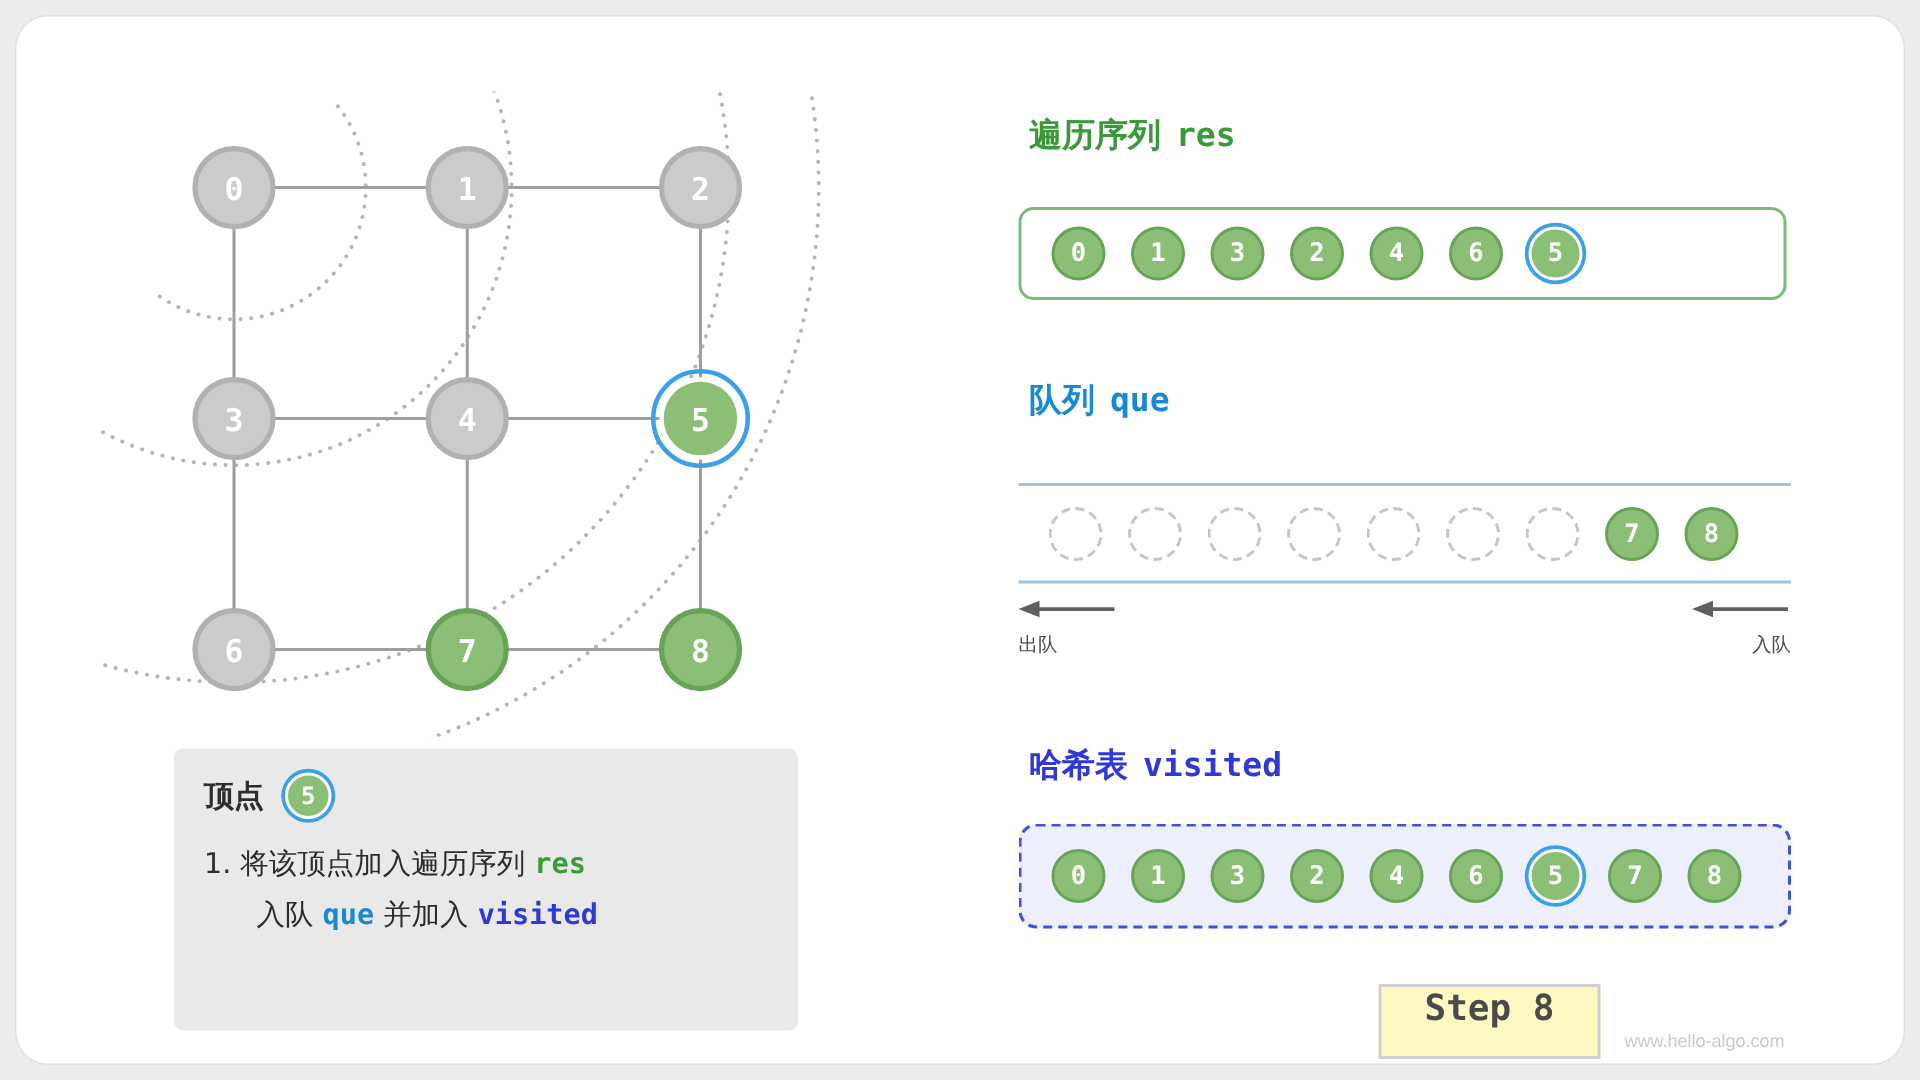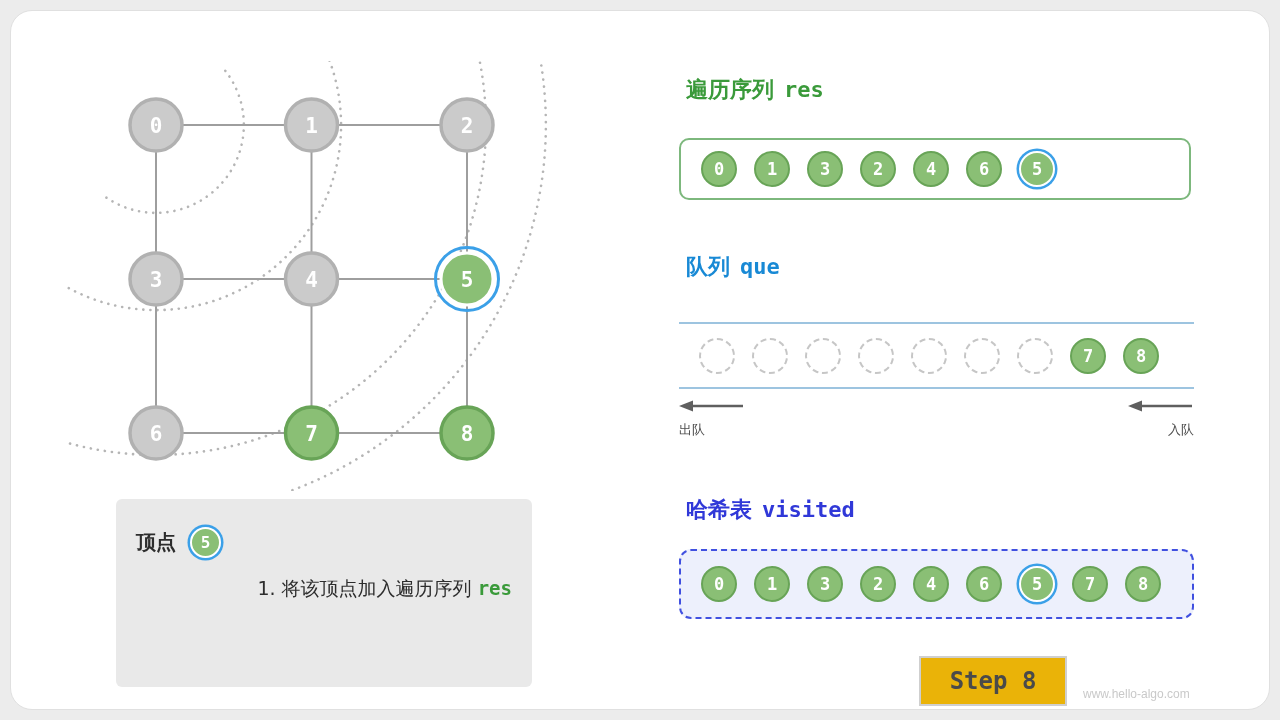--- a/index.html
+++ b/index.html
@@ -19,23 +19,22 @@
     border-radius:22px;
   }
 
   .graph-svg { position:absolute; left:55px; top:50px; }
 
   
   .info-box {
     position:absolute; left:105px; top:488px; width:416px; height:188px;
     background: var(--info-box-bg, #e9e9e9);
     border-radius:6px;
-    padding:24px 20px;
+    padding:12px 20px;
     color:#2d2d2d;
-    text-align:right;
   }
   .info-title {
     font-size:20px; font-weight:bold;
     display:flex; align-items:center; gap:10px;
     margin-bottom:10px; height:38px;
   }
   .inline-node {
     width:31px; height:31px; border-radius:50%;
     background: var(--green-node-fill, #8abf75);
     border:2px solid #fff;
@@ -98,22 +97,22 @@
 
   .visited-box {
     position:absolute; left:668px; top:538px; width:515px; height:70px;
     border:2px dashed var(--visited-box-border, #4050e0);
     background: var(--visited-box-bg, #edf0fc);
     border-radius:12px; padding-left:20px;
   }
 
   .step-box {
     position:absolute; left:908px; top:645px; width:148px; height:50px;
-    background:#eab308; border:2px solid #cfcfcf;
-    display:flex; align-items:center; justify-content:center;
+    background:#fef9c3; border:2px solid #cfcfcf;
+    display:flex; justify-content:center;
     font-size:24px; font-weight:bold;
     color: var(--step-text, #4a4a4a);
   }
   .watermark {
     position:absolute; left:1072px; top:676px;
     font-size:12px; color: var(--watermark-text, #c9c9c9);
     font-family:Liberation Sans, sans-serif;
   }
 </style>
 </head>
@@ -177,20 +176,21 @@
       </g>
     </svg>
 
   <div class="info-box">
     <div class="info-title">
         <span>顶点</span>
         <span class="inline-node">5</span>
       </div>
     <div>
         <div class="info-line"><span>1. 将该顶点加入遍历序列 </span><span class="c-green mono">res</span></div>
+        <div class="info-line indent"><span>入队 </span><span class="c-blue mono">que</span><span> 并加入 </span><span class="c-indigo mono">visited</span></div>
       </div>
   </div>
 
   <div class="section-title res-title">
     <span>遍历序列</span><span class="mono code">res</span>
   </div>
   <div class="res-box chip-row">
       <div class="circle">0</div>
       <div class="circle">1</div>
       <div class="circle">3</div>

